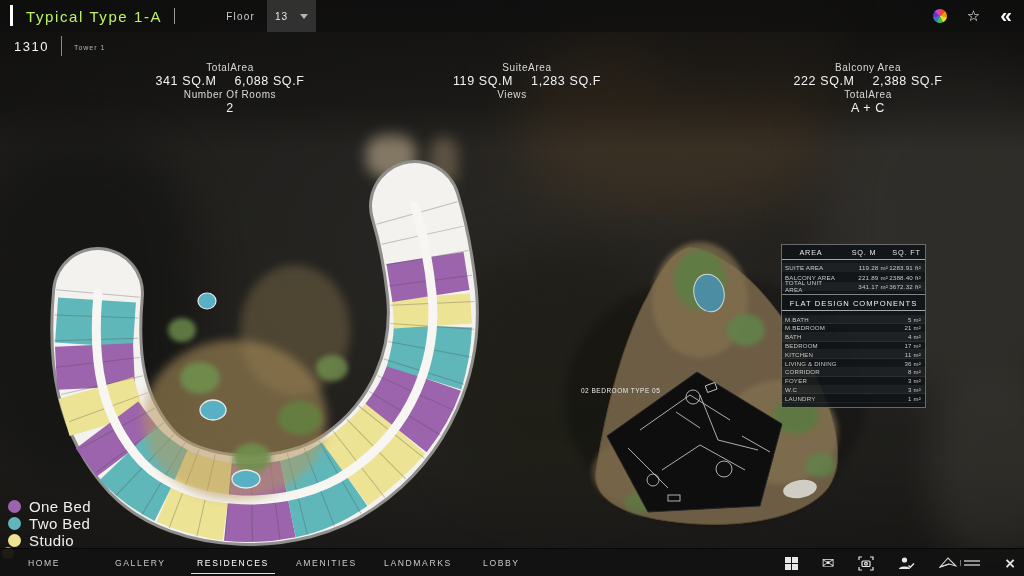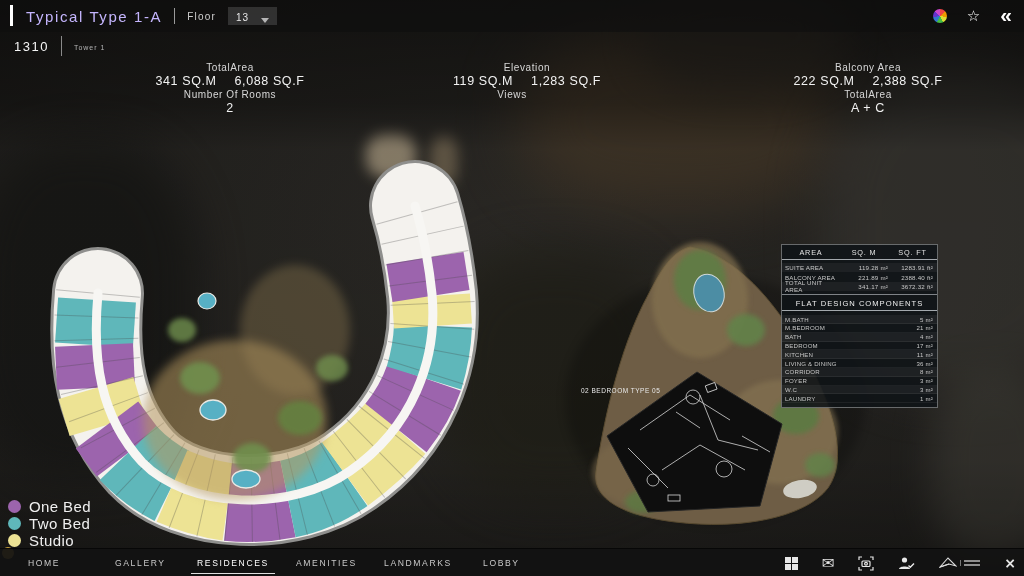--- a/index.html
+++ b/index.html
@@ -19,24 +19,24 @@
   .b5{left:-30px;top:140px;width:230px;height:340px;background:#181816;filter:blur(22px);opacity:.85;}
   .b6{left:440px;top:250px;width:230px;height:250px;background:#222119;filter:blur(24px);opacity:.8;}
   .b7{left:640px;top:-20px;width:200px;height:110px;background:#2e2a24;filter:blur(18px);opacity:.8;}
   .b8{left:930px;top:370px;width:130px;height:190px;background:#45433c;filter:blur(18px);opacity:.55;}
   .dim{position:absolute;inset:0;background:linear-gradient(180deg,rgba(0,0,0,.50) 0%,rgba(0,0,0,.38) 18%,rgba(0,0,0,.12) 26%,rgba(0,0,0,.10) 80%,rgba(0,0,0,.30) 100%);}
 
   
   .top-bar{position:absolute;left:0;top:0;width:1024px;height:32px;background:rgba(14,14,14,.58);display:flex;align-items:center;}
   .accent{position:absolute;left:10px;top:5px;width:3px;height:21px;background:#fff;}
   .title-row{display:flex;align-items:center;margin-left:26px;gap:12px;}
-  .page-title{font-size:15px;letter-spacing:1.6px;color:#c4b5fd;}
+  .page-title{font-size:15px;letter-spacing:1.6px;color:#bef264;}
   .vsep{width:1px;height:16px;background:#9a9a9a;}
-  .floor-label{font-size:10px;letter-spacing:1.2px;color:#cfcfcf;}
-  .floor-select{display:flex;align-items:flex-end;gap:12px;background:rgba(90,90,90,.45);padding:2px 8px;min-width:42px;height:18px;cursor:pointer;}
+  .floor-label{font-size:10px;letter-spacing:1.2px;color:#cfcfcf;margin-left:39px;}
+  .floor-select{display:flex;align-items:center;gap:12px;background:rgba(90,90,90,.45);padding:16px 8px;min-width:42px;height:18px;cursor:pointer;}
   .floor-select span{font-size:10px;color:#e8e8e8;letter-spacing:1px;}
   .caret{width:0;height:0;border-left:4px solid transparent;border-right:4px solid transparent;border-top:5px solid #b5b5b5;}
   .top-icons{position:absolute;right:12px;top:0;height:32px;display:flex;align-items:center;gap:20px;}
   .color-wheel{width:14px;height:14px;border-radius:50%;cursor:pointer;
     background:conic-gradient(#e44 0 14%, #e90 14% 28%, #dd3 28% 42%, #4b4 42% 58%, #37c 58% 72%, #63c 72% 86%, #c4c 86% 100%);}
   .star{font-size:15px;color:#fff;line-height:14px;cursor:pointer;font-family:"DejaVu Sans",sans-serif;}
   .chevrons{font-size:21px;color:#fff;line-height:14px;font-weight:bold;cursor:pointer;margin-top:-3px;}
 
   
   .unit-row{position:absolute;left:14px;top:36px;display:flex;align-items:center;gap:12px;}
@@ -54,21 +54,21 @@
   .st-balcony{left:718px;top:62px;width:300px;}
   .st-rooms{left:80px;top:89px;width:300px;}
   .st-views{left:112px;top:89px;width:800px;}
   .st-views .val{font-size:9.4px;letter-spacing:.5px;color:#eaeaea;margin-top:3px;}
   .st-elev{left:718px;top:89px;width:300px;}
 
   
   .plans{position:absolute;inset:0;}
 
   
-  .panel{position:absolute;left:781px;top:244px;width:157px;background:rgba(15,19,23,.88);
+  .panel{position:absolute;left:781px;top:244px;width:145px;background:rgba(15,19,23,.88);
     border:1px solid rgba(210,210,210,.45);padding:0 0 4px 0;}
   .panel .hdr{display:flex;align-items:center;height:15px;border-bottom:1px solid rgba(200,205,210,.8);
     font-size:7.3px;letter-spacing:.8px;color:#e2e2e2;}
   .panel .hdr .c1{width:58px;text-align:center;}
   .panel .hdr .c2{width:48px;text-align:center;}
   .panel .hdr .c3{flex:1;text-align:center;}
   .a-rows{margin-top:3px;border-bottom:1px solid rgba(200,205,210,.6);padding-bottom:3px;}
   .a-row{display:flex;align-items:center;height:9.4px;font-size:6.2px;color:#c9c9c9;letter-spacing:.2px;}
   .a-row:nth-child(odd){background:rgba(255,255,255,.05);}
   .a-row .n{width:58px;padding-left:3px;}
@@ -231,21 +231,21 @@
   <div class="unit-number">1310</div>
   <div class="unit-sep"></div>
   <div class="tower">Tower 1</div>
 </div>
 
 <div class="stat st-total">
   <div class="lbl">TotalArea</div>
   <div class="val"><span>341 SQ.M</span><span class="gap"></span><span>6,088 SQ.F</span></div>
 </div>
 <div class="stat st-suite">
-  <div class="lbl">Elevation</div>
+  <div class="lbl">SuiteArea</div>
   <div class="val"><span>119 SQ.M</span><span class="gap"></span><span>1,283 SQ.F</span></div>
 </div>
 <div class="stat st-balcony">
   <div class="lbl">Balcony Area</div>
   <div class="val"><span>222 SQ.M</span><span class="gap"></span><span>2,388 SQ.F</span></div>
 </div>
 <div class="stat st-rooms">
   <div class="lbl">Number Of Rooms</div>
   <div class="val">2</div>
 </div>

